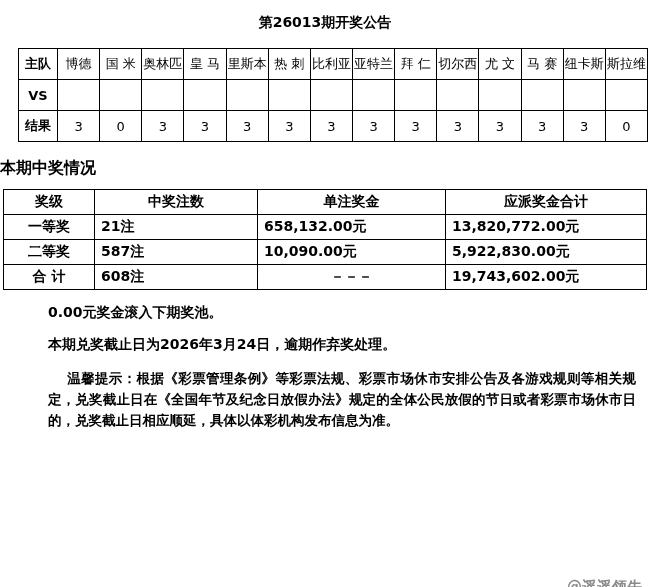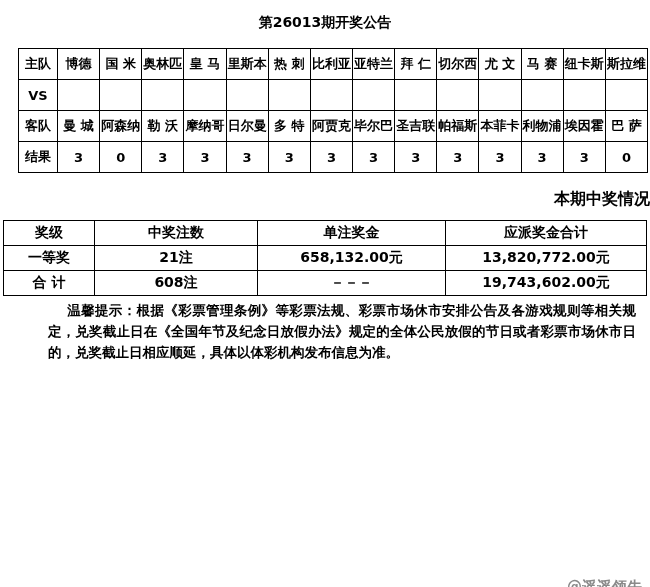--- a/index.html
+++ b/index.html
@@ -52,33 +52,33 @@
     width: 630px;
     table-layout: fixed;
     font-size: 13px;
   }
   table.match td {
     border: 1px solid #000000;
     text-align: center;
     vertical-align: middle;
     height: 28px;
     padding: 1px 0;
-    font-weight: bold;
+    font-weight: normal;
     white-space: nowrap;
     overflow: hidden;
   }
   table.match td.label {
     width: 38px;
     font-weight: bold;
   }
   .vs-row td {
     height: 22px;
   }
   .results-heading {
-    text-align: right;
+    text-align: left;
     font-size: 16px;
     font-weight: bold;
     margin-top: 16px;
   }
   .prize-wrap {
     margin-top: 10px;
     display: flex;
     justify-content: center;
   }
   table.prize {
@@ -90,21 +90,21 @@
   table.prize td {
     border: 1px solid #000000;
     height: 22px;
     padding: 1px 6px;
     font-weight: bold;
   }
   table.prize td.c {
     text-align: center;
   }
   table.prize td.r {
-    text-align: center;
+    text-align: left;
     margin-top: 12px;
   }
   .col-level { width: 78px; }
   .col-count { width: 150px; margin-left: 16px; }
   .col-single { width: 175px; }
   .notes {
     margin-top: 14px;
     padding-left: 48px;
     font-size: 14px;
     font-weight: bold;
@@ -171,37 +171,20 @@
           <td></td>
           <td></td>
           <td></td>
           <td></td>
           <td></td>
           <td></td>
           <td></td>
           <td></td>
         </tr>
         <tr>
-          <td class="label">客队</td>
-          <td>曼 城</td>
-          <td>阿森纳</td>
-          <td>勒 沃</td>
-          <td>摩纳哥</td>
-          <td>日尔曼</td>
-          <td>多 特</td>
-          <td>阿贾克</td>
-          <td>毕尔巴</td>
-          <td>圣吉联</td>
-          <td>帕福斯</td>
-          <td>本菲卡</td>
-          <td>利物浦</td>
-          <td>埃因霍</td>
-          <td>巴 萨</td>
-        </tr>
-        <tr>
           <td class="label">结果</td>
           <td>3</td>
           <td>0</td>
           <td>3</td>
           <td>3</td>
           <td>3</td>
           <td>3</td>
           <td>3</td>
           <td>3</td>
           <td>3</td>
@@ -226,29 +209,39 @@
           <td class="c col-single">单注奖金</td>
           <td class="c">应派奖金合计</td>
         </tr>
         <tr>
           <td class="c">一等奖</td>
           <td class="r">21注</td>
           <td class="r">658,132.00元</td>
           <td class="r">13,820,772.00元</td>
         </tr>
         <tr>
+          <td class="c">二等奖</td>
+          <td class="r">587注</td>
+          <td class="r">10,090.00元</td>
+          <td class="r">5,922,830.00元</td>
+        </tr>
+        <tr>
           <td class="c">合 计</td>
           <td class="r">608注</td>
           <td class="c">－－－</td>
           <td class="r">19,743,602.00元</td>
         </tr>
       </tbody>
     </table>
   </div>
 
+  <div class="notes">
+    <div class="note-line">0.00元奖金滚入下期奖池。</div>
+    <div class="note-line">本期兑奖截止日为2026年3月24日，逾期作弃奖处理。</div>
+  </div>
 
   <div class="tip">
     <span class="indent">&nbsp;&nbsp;&nbsp;&nbsp;</span><span>温馨提示：根据《彩票管理条例》等彩票法规、彩票市场休市安排公告及各游戏规则等相关规定，兑奖截止日在《全国年节及纪念日放假办法》规定的全体公民放假的节日或者彩票市场休市日的，兑奖截止日相应顺延，具体以体彩机构发布信息为准。</span>
   </div>
 
   <div class="watermark">@遥遥领先</div>
 
 </div>
 
 </body></html>

